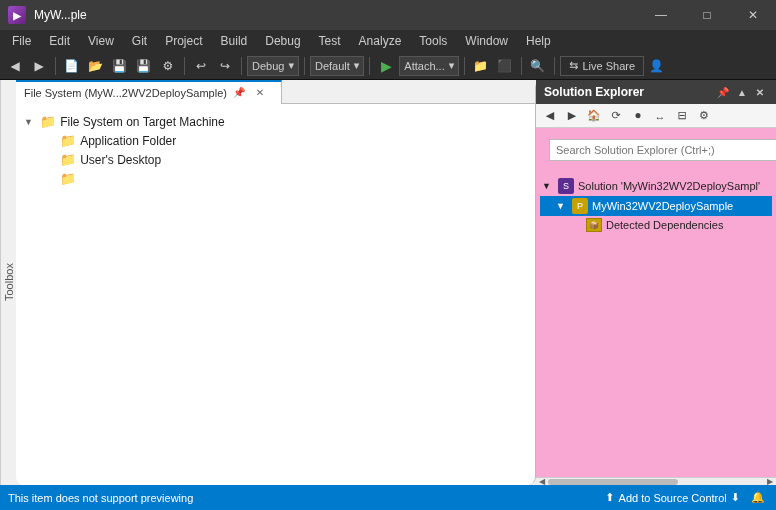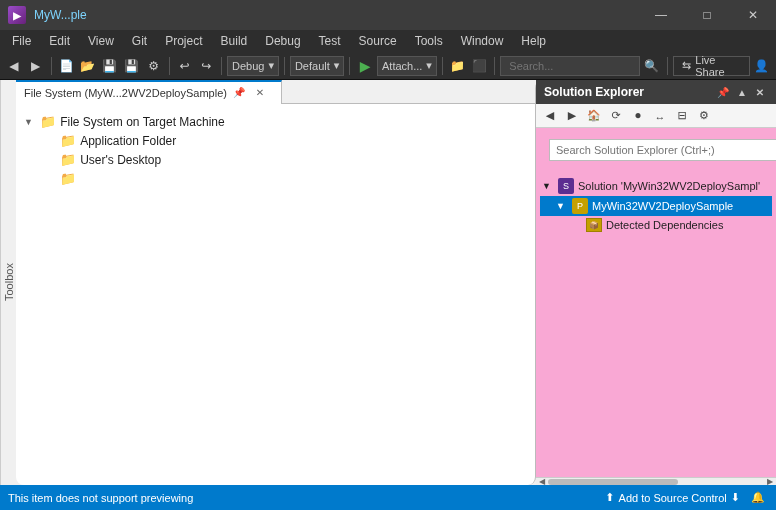--- a/index.html
+++ b/index.html
@@ -35,21 +35,21 @@
       border-radius: 2px;
       display: flex;
       align-items: center;
       justify-content: center;
       font-size: 10px;
       font-weight: bold;
       color: #fff;
     }
     .title-bar-title {
       font-size: 12px;
-      color: #7dd3fc;
+      color: #ffffff;
     }
     .title-bar-controls {
       display: flex;
       align-items: center;
     }
     .title-btn {
       width: 46px;
       height: 30px;
       display: flex;
       align-items: center;
@@ -431,21 +431,21 @@
 
 <div class="menu-bar">
   <span class="menu-item">File</span>
   <span class="menu-item">Edit</span>
   <span class="menu-item">View</span>
   <span class="menu-item">Git</span>
   <span class="menu-item">Project</span>
   <span class="menu-item">Build</span>
   <span class="menu-item">Debug</span>
   <span class="menu-item">Test</span>
-  <span class="menu-item">Source</span>
+  <span class="menu-item">Analyze</span>
   <span class="menu-item">Tools</span>
   <span class="menu-item">Window</span>
   <span class="menu-item">Help</span>
 </div>
 
 <div class="toolbar">
   <div class="toolbar-btn">◀</div>
   <div class="toolbar-btn">▶</div>
   <div class="toolbar-sep"></div>
   <div class="toolbar-btn">📄</div>
@@ -469,21 +469,20 @@
   <div class="toolbar-sep"></div>
   <div class="toolbar-btn" style="color:#4caf50; font-size:14px;">▶</div>
   <div class="toolbar-dropdown">
     <span>Attach...</span>
     <span>▾</span>
   </div>
   <div class="toolbar-sep"></div>
   <div class="toolbar-btn">📁</div>
   <div class="toolbar-btn">⬛</div>
   <div class="toolbar-sep"></div>
-  <input class="search-box" type="text" placeholder="Search..." style="">
   <div class="toolbar-btn">🔍</div>
   <div class="toolbar-sep"></div>
   <div class="live-share-btn">
     <span>⇆</span>
     <span>Live Share</span>
   </div>
   <div class="toolbar-btn">👤</div>
 </div>
 
 <div class="main-content">

